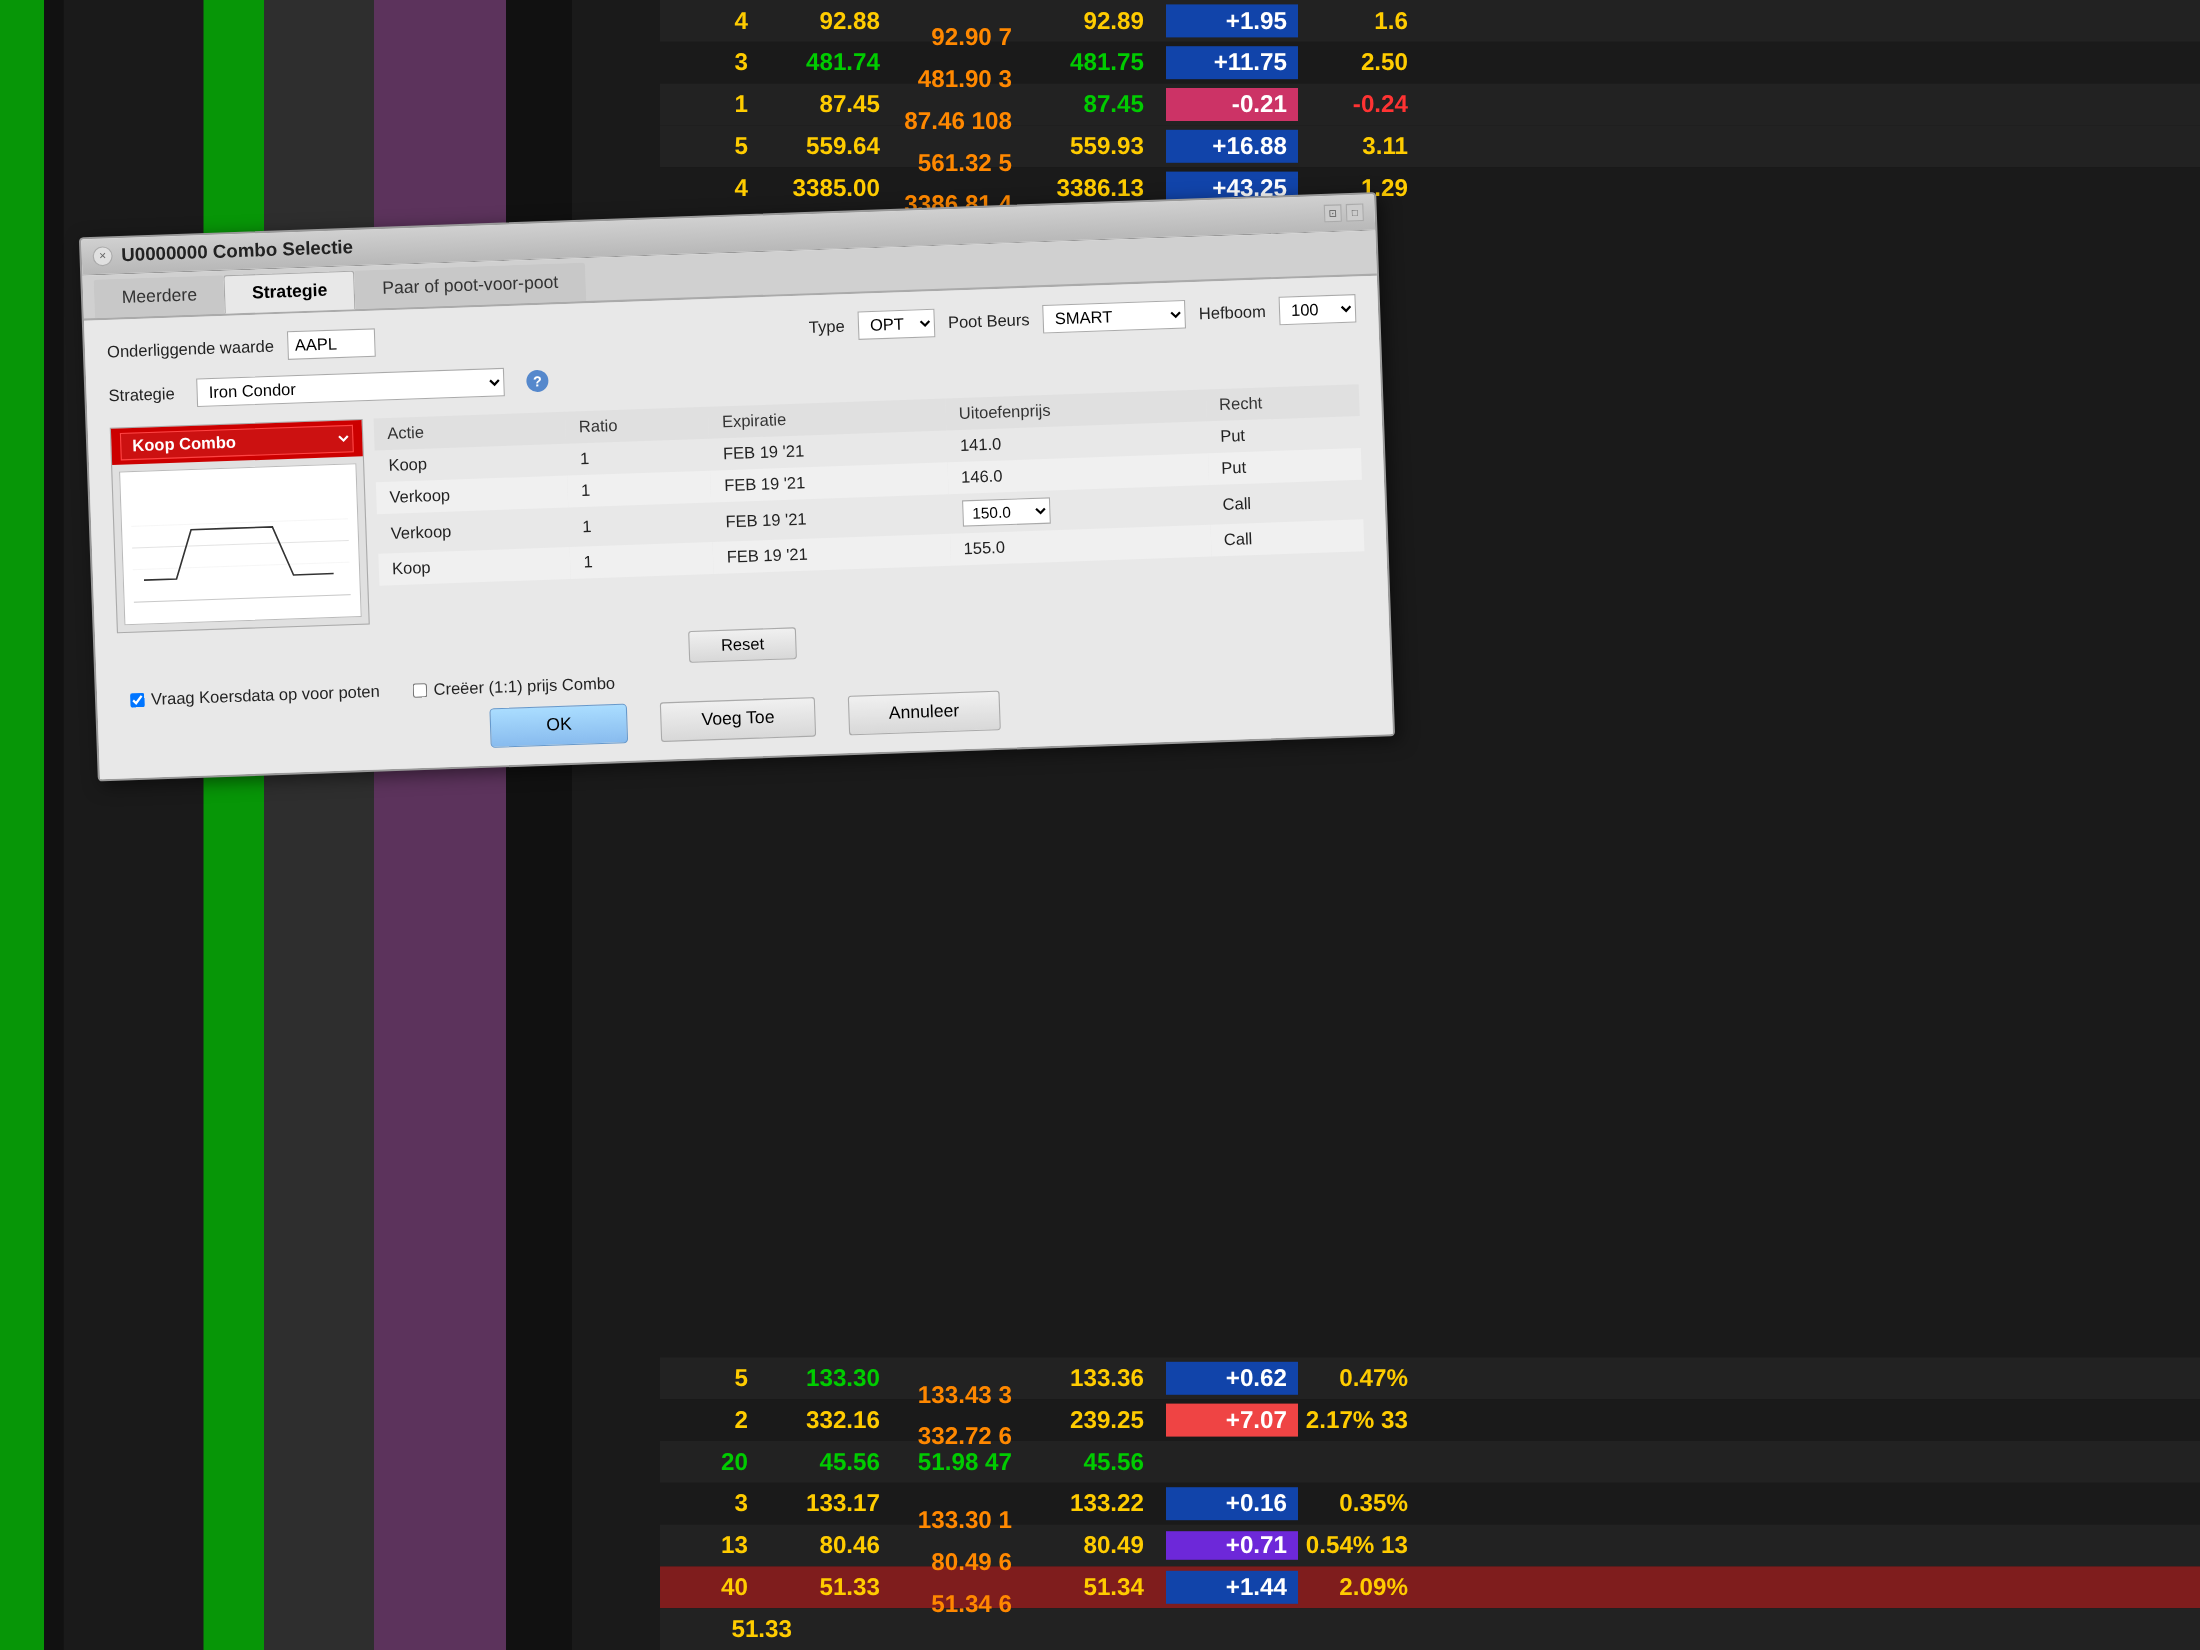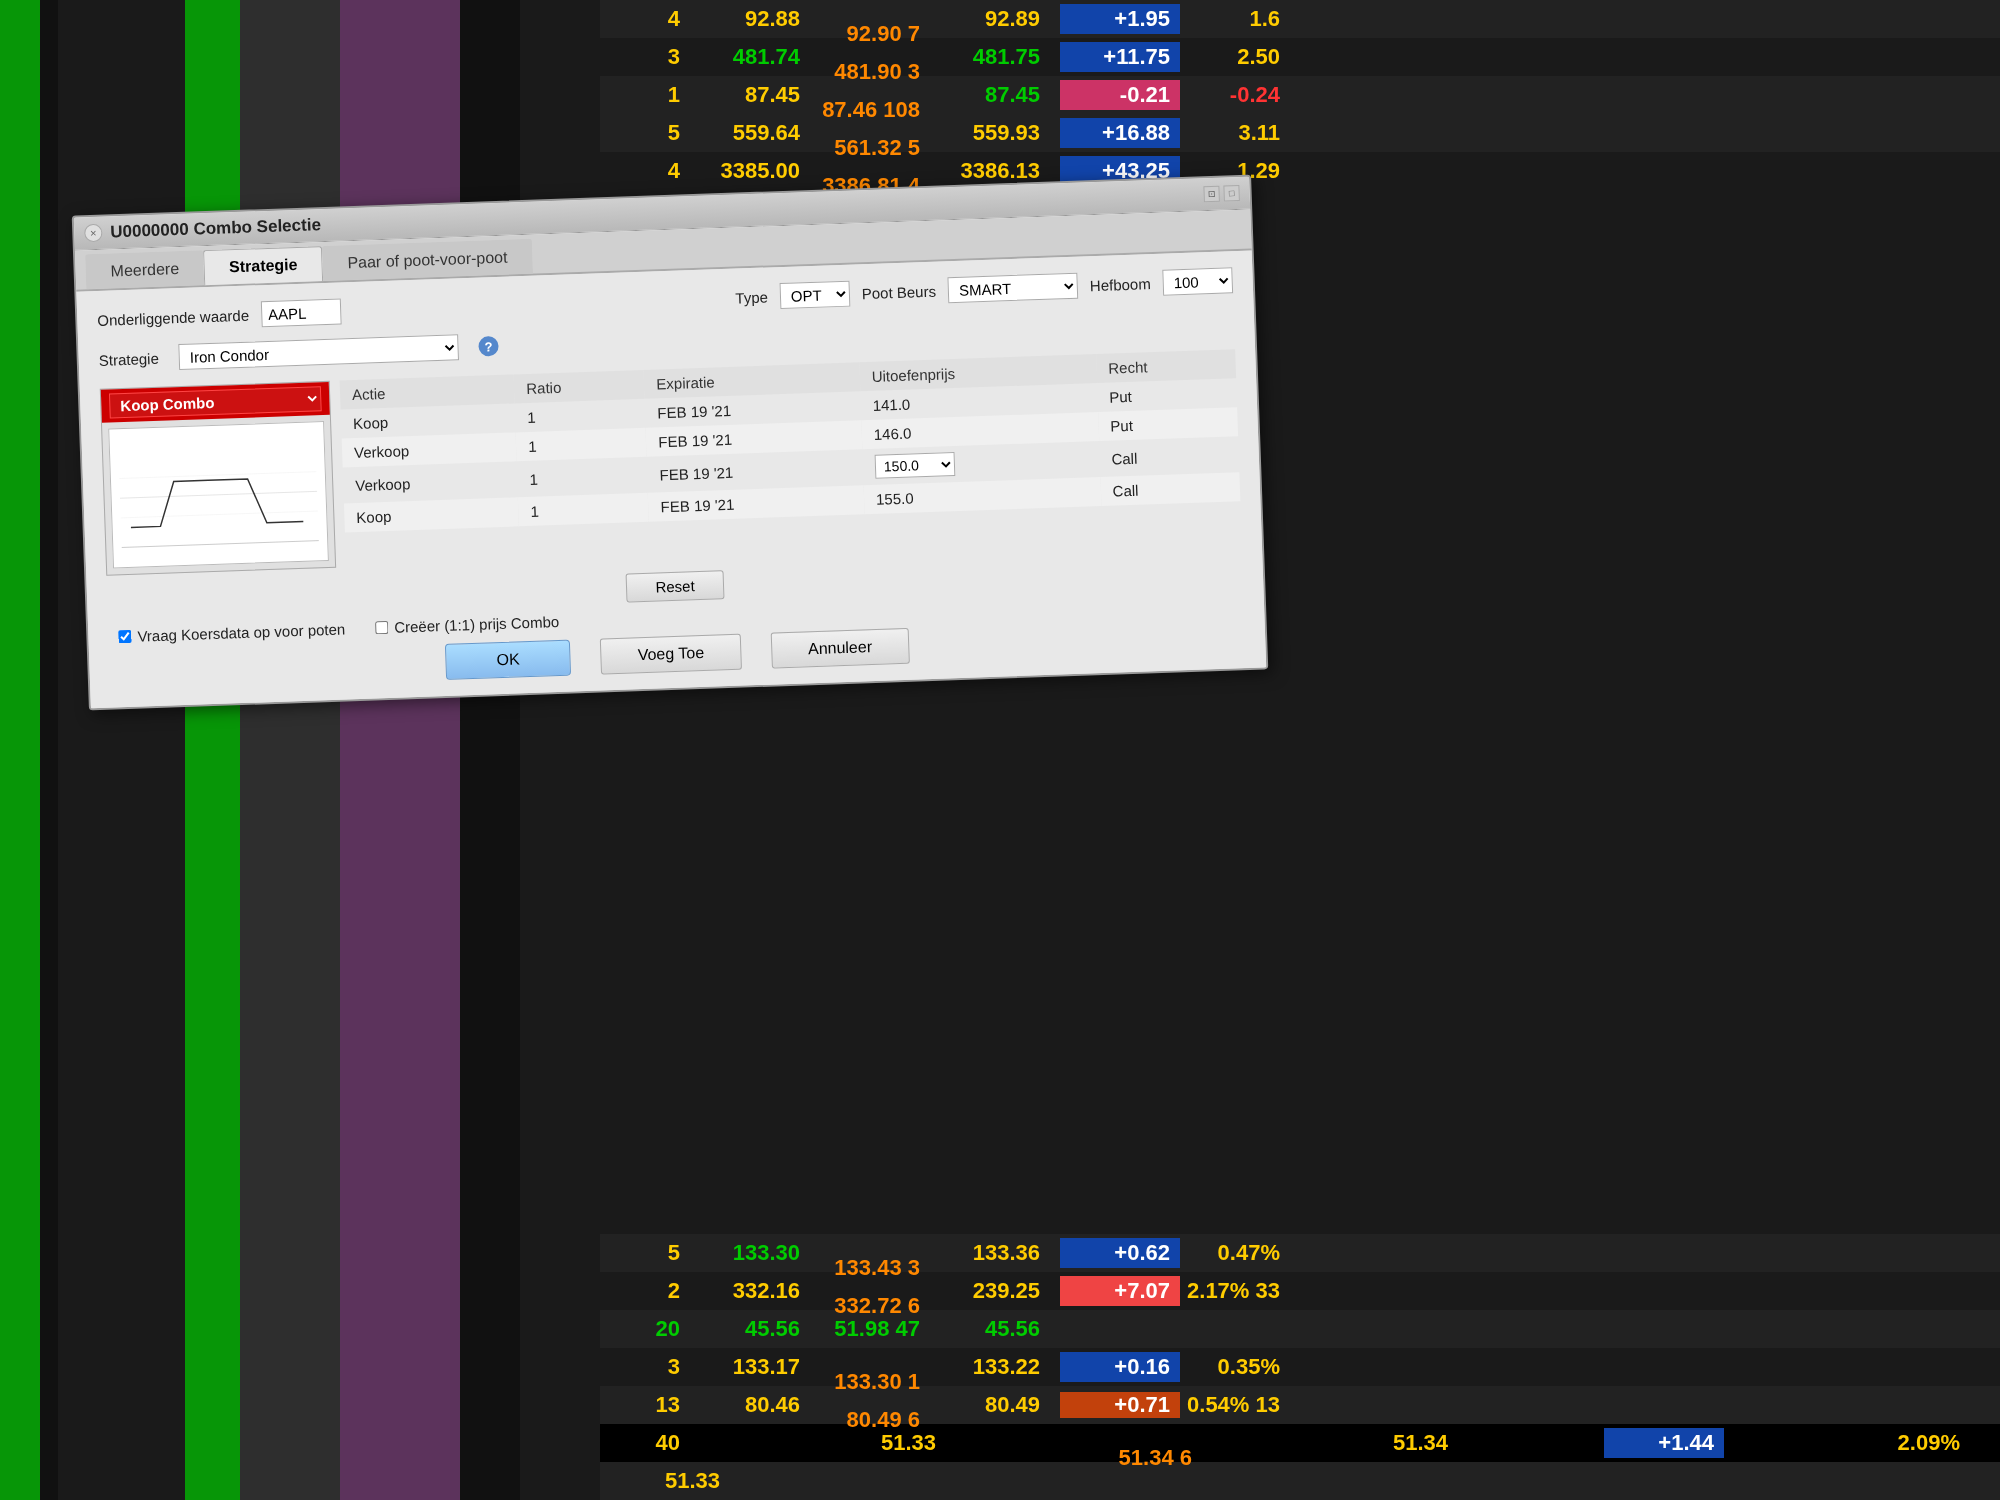--- a/index.html
+++ b/index.html
@@ -426,24 +426,24 @@
       <span class="col col-orange">133.30 1</span>
       <span class="col col-yellow">133.22</span>
       <span class="col" style="background:#1144aa;padding:2px 10px;">+0.16</span>
       <span class="col col-yellow">0.35%</span>
     </div>
     <div class="trade-row" style="background:#222;">
       <span class="col col-yellow" style="min-width:80px;">13</span>
       <span class="col col-yellow">80.46</span>
       <span class="col col-orange">80.49 6</span>
       <span class="col col-yellow">80.49</span>
-      <span class="col" style="background:#c2410c;padding:0 10px;">+0.71</span>
+      <span class="col" style="background:#6d28d9;padding:0 10px;">+0.71</span>
       <span class="col col-yellow">0.54% 13</span>
     </div>
-    <div class="trade-row" style="background:#000000;justify-content:space-between;">
+    <div class="trade-row" style="background:#7f1d1d;">
       <span class="col col-yellow" style="min-width:80px;">40</span>
       <span class="col col-yellow">51.33</span>
       <span class="col col-orange">51.34 6</span>
       <span class="col col-yellow">51.34</span>
       <span class="col" style="background:#1144aa;padding:2px 10px;">+1.44</span>
       <span class="col col-yellow">2.09%</span>
     </div>
     <div class="trade-row" style="background:#222;">
       <span class="col col-yellow">51.33</span>
     </div>

